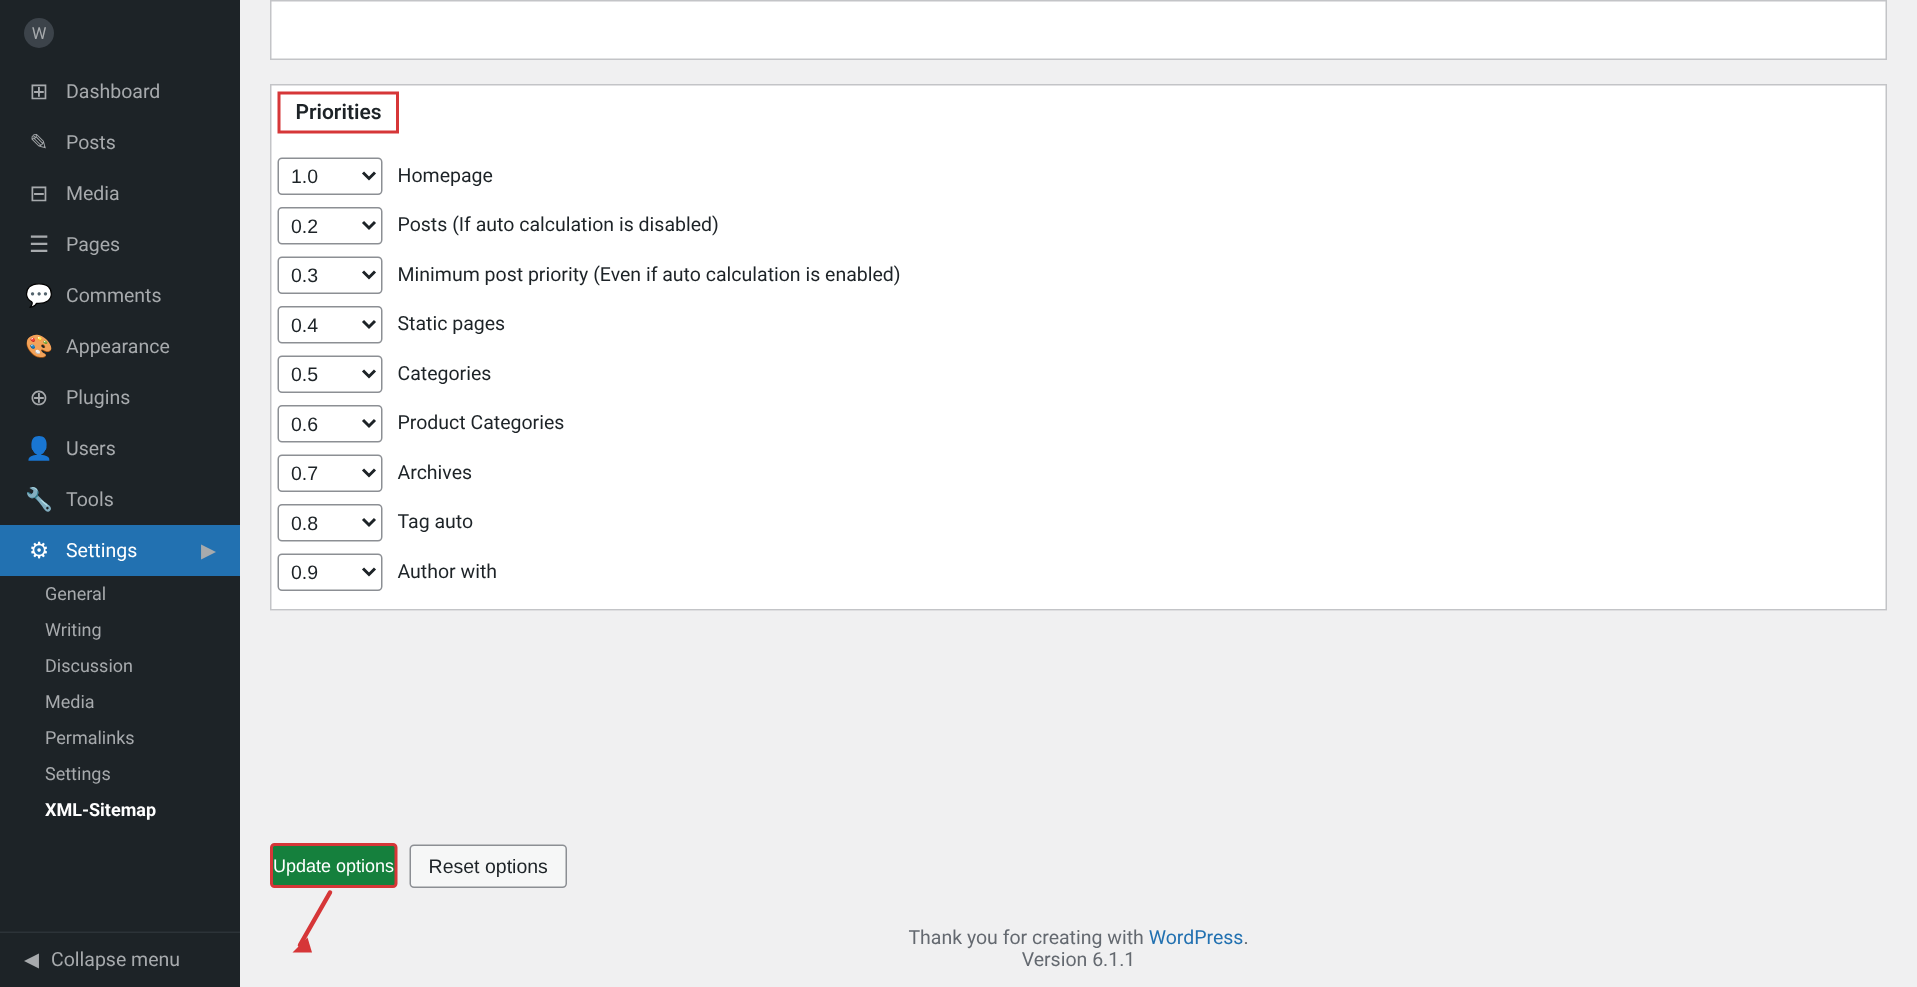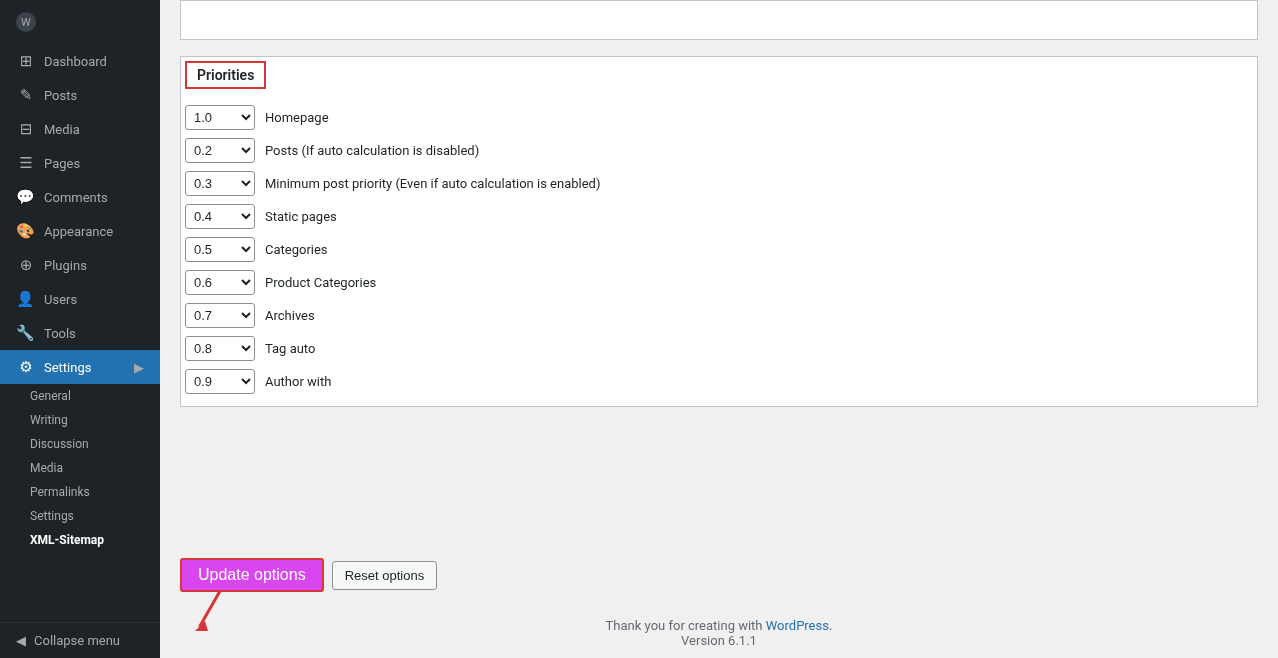--- a/index.html
+++ b/index.html
@@ -127,25 +127,25 @@
     
     .buttons-area {
       display: flex;
       align-items: center;
       gap: 8px;
       margin-bottom: 16px;
       position: relative;
     }
 
     .btn-update {
-      background: #d946ef;
+      background: #15803d;
       color: #fff;
       border: 2px solid #d63638;
-      padding: 6px 16px;
-      font-size: 16px;
+      padding: 6px 0;
+      font-size: 12px;
       cursor: pointer;
       border-radius: 3px;
       font-weight: 500;
     }
 
     .btn-reset {
       background: #f6f7f7;
       color: #1d2327;
       border: 1px solid #8c8f94;
       padding: 6px 12px;

